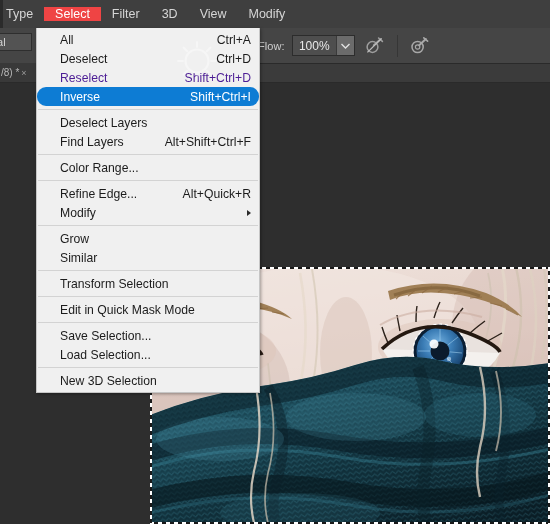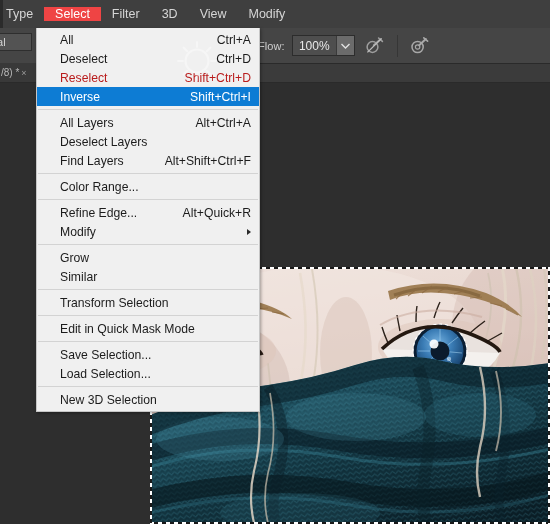--- a/index.html
+++ b/index.html
@@ -224,23 +224,24 @@
     white-space: nowrap;
     gap: 40px;
   }
   .menu .row .lbl { flex: 0 0 auto; }
   .menu .row .acc {
     margin-left: auto;
     color: #1c1c1c;
     font-size: 12.2px;
   }
   .menu .row.disabled .lbl,
-  .menu .row.disabled .acc { color: #b91c1c; }
+  .menu .row.disabled .acc { color: #4c1d95; }
   .menu .row.sel {
     background: #0d7cd4;
+    border-radius: 9px;
   }
   .menu .row.sel .lbl,
   .menu .row.sel .acc { color: #ffffff; }
   .menu .row .arrow {
     margin-left: auto;
     width: 0; height: 0;
     border-left: 4px solid #2a2a2a;
     border-top: 3.5px solid transparent;
     border-bottom: 3.5px solid transparent;
   }
@@ -580,24 +581,20 @@
       <div class="row disabled">
         <span class="lbl">Reselect</span>
         <span class="acc">Shift+Ctrl+D</span>
       </div>
       <div class="row sel">
         <span class="lbl">Inverse</span>
         <span class="acc">Shift+Ctrl+I</span>
       </div>
       <div class="divider"></div>
       <div class="row">
-        <span class="lbl">All Layers</span>
-        <span class="acc">Alt+Ctrl+A</span>
-      </div>
-      <div class="row">
         <span class="lbl">Deselect Layers</span>
       </div>
       <div class="row">
         <span class="lbl">Find Layers</span>
         <span class="acc">Alt+Shift+Ctrl+F</span>
       </div>
       <div class="divider"></div>
       <div class="row">
         <span class="lbl">Color Range...</span>
       </div>

